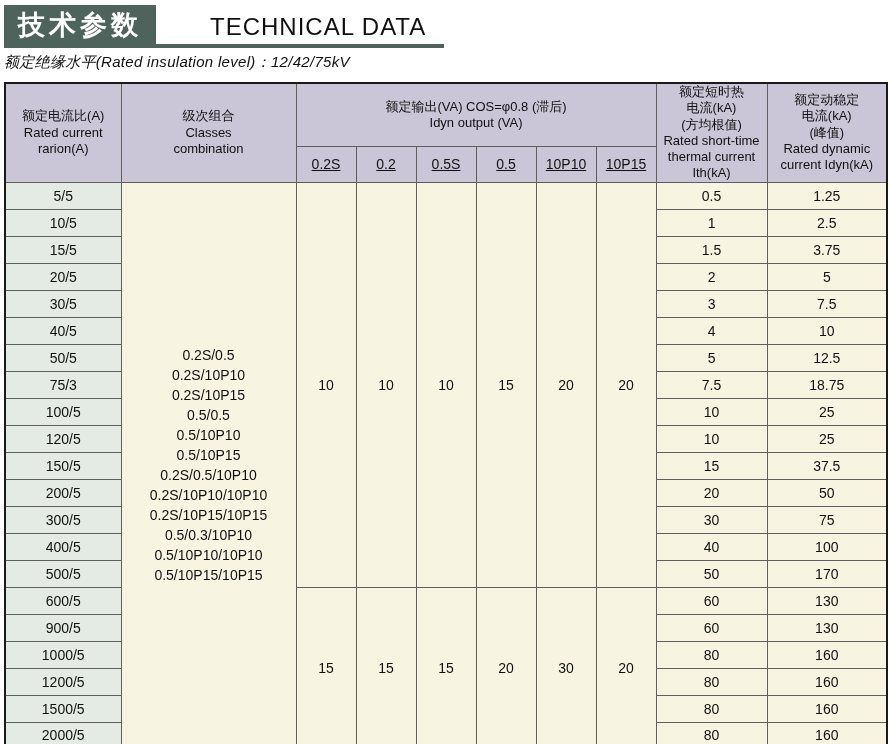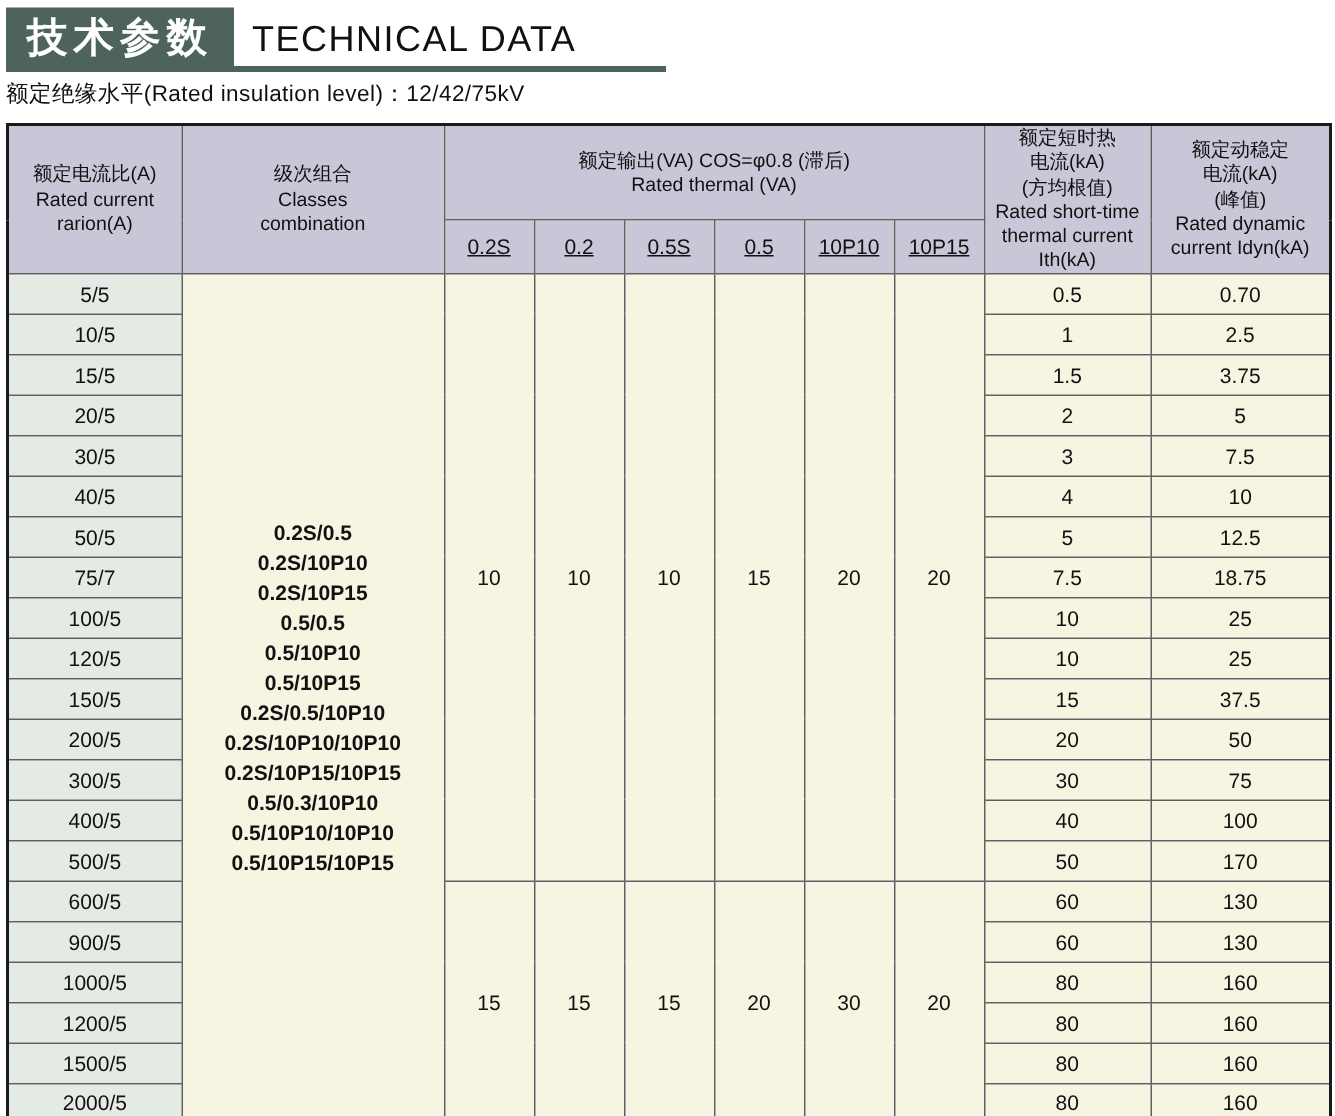--- a/index.html
+++ b/index.html
@@ -5,35 +5,35 @@
   html,body{margin:0;padding:0;}
   body{
     width:890px;height:744px;position:relative;background:#ffffff;
     font-family:"Liberation Sans","DejaVu Sans",sans-serif;color:#111;
     overflow:hidden;
   }
   
   .hdr{
     position:absolute;left:4px;top:5px;width:440px;
     border-bottom:4px solid #4d635b;
-    display:flex;align-items:flex-end;
+    display:flex;align-items:flex-end;gap:42px;
   }
   .title-box{
     background:#4d635b;color:#ffffff;
     font-size:27px;font-weight:bold;letter-spacing:4px;
     padding:4px 14px 3px 14px;line-height:1.2;
     white-space:nowrap;
   }
   .title-en{
     font-size:24px;color:#101010;letter-spacing:1px;
     padding:0 0 3px 12px;white-space:nowrap;
   }
   .subtitle{
     position:absolute;left:4px;top:53px;
-    font-size:15px;color:#101010;letter-spacing:0.3px;
+    font-size:15px;color:#101010;letter-spacing:0.3px;font-style:italic;
   }
   
   table{
     position:absolute;left:4px;top:82px;width:882px;
     border-collapse:collapse;table-layout:fixed;
     border:2px solid #1a1a1a;
     font-size:14px;
   }
   th,td{
     border:1px solid #5f5f5f;
@@ -43,21 +43,21 @@
   thead th{
     background:#cbc5d8;font-weight:normal;
     font-size:13px;line-height:1.25;
   }
   thead tr.h1{height:60px;}
   thead tr.h2{height:33px;}
   thead tr.h2 th{font-size:14px;text-decoration:underline;}
   tbody tr{height:27px;}
   td.ratio-cell{background:#e3ebe4;font-size:14px;}
   td.classes-cell{background:#f7f4e2;font-size:14px;}
-  td.classes-cell div{line-height:20px;font-weight:bold;}
+  td.classes-cell div{line-height:20px;}
   td.output-cell{background:#f7f4e2;font-size:14px;}
   td.ith-cell,td.idyn-cell{background:#f7f4e2;font-size:14px;}
   .hl{display:block;}
 </style>
 </head>
 <body>
 
 <div class="hdr">
   <div class="title-box">
     <span>技术参数</span>
@@ -86,21 +86,21 @@
         <span class="hl">Rated current</span>
         <span class="hl">rarion(A)</span>
       </th>
       <th rowspan="2">
         <span class="hl">级次组合</span>
         <span class="hl">Classes</span>
         <span class="hl">combination</span>
       </th>
       <th colspan="6">
         <span class="hl">额定输出(VA) COS=φ0.8 (滞后)</span>
-        <span class="hl">Rated thermal (VA)</span>
+        <span class="hl">Idyn output (VA)</span>
       </th>
       <th rowspan="2">
         <span class="hl">额定短时热</span>
         <span class="hl">电流(kA)</span>
         <span class="hl">(方均根值)</span>
         <span class="hl">Rated short-time</span>
         <span class="hl">thermal current</span>
         <span class="hl">Ith(kA)</span>
       </th>
       <th rowspan="2">
@@ -137,21 +137,21 @@
           <div>0.5/10P10/10P10</div>
           <div>0.5/10P15/10P15</div>
         </td>
         <td class="output-cell" rowspan="15">10</td>
         <td class="output-cell" rowspan="15">10</td>
         <td class="output-cell" rowspan="15">10</td>
         <td class="output-cell" rowspan="15">15</td>
         <td class="output-cell" rowspan="15">20</td>
         <td class="output-cell" rowspan="15">20</td>
         <td class="ith-cell">0.5</td>
-        <td class="idyn-cell">0.70</td>
+        <td class="idyn-cell">1.25</td>
       </tr>
       <tr>
         <td class="ratio-cell">10/5</td>
         <td class="ith-cell">1</td>
         <td class="idyn-cell">2.5</td>
       </tr>
       <tr>
         <td class="ratio-cell">15/5</td>
         <td class="ith-cell">1.5</td>
         <td class="idyn-cell">3.75</td>
@@ -170,21 +170,21 @@
         <td class="ratio-cell">40/5</td>
         <td class="ith-cell">4</td>
         <td class="idyn-cell">10</td>
       </tr>
       <tr>
         <td class="ratio-cell">50/5</td>
         <td class="ith-cell">5</td>
         <td class="idyn-cell">12.5</td>
       </tr>
       <tr>
-        <td class="ratio-cell">75/7</td>
+        <td class="ratio-cell">75/3</td>
         <td class="ith-cell">7.5</td>
         <td class="idyn-cell">18.75</td>
       </tr>
       <tr>
         <td class="ratio-cell">100/5</td>
         <td class="ith-cell">10</td>
         <td class="idyn-cell">25</td>
       </tr>
       <tr>
         <td class="ratio-cell">120/5</td>

